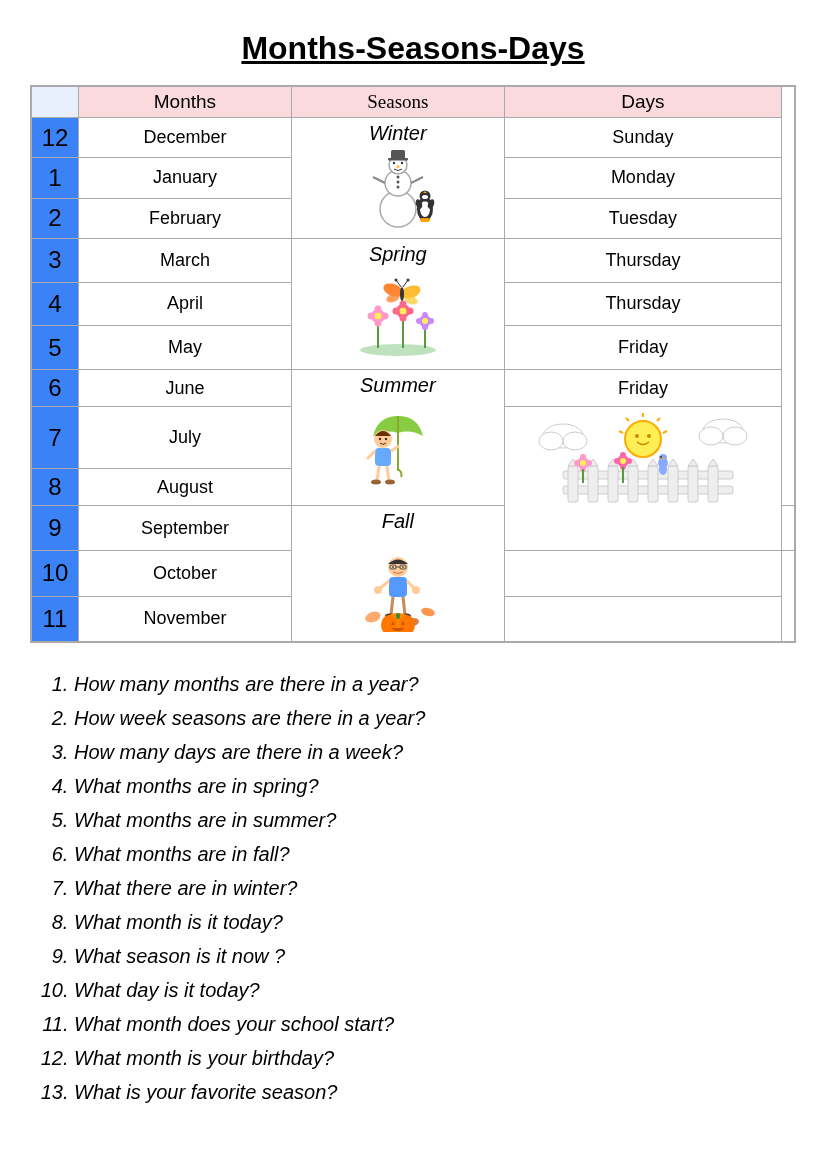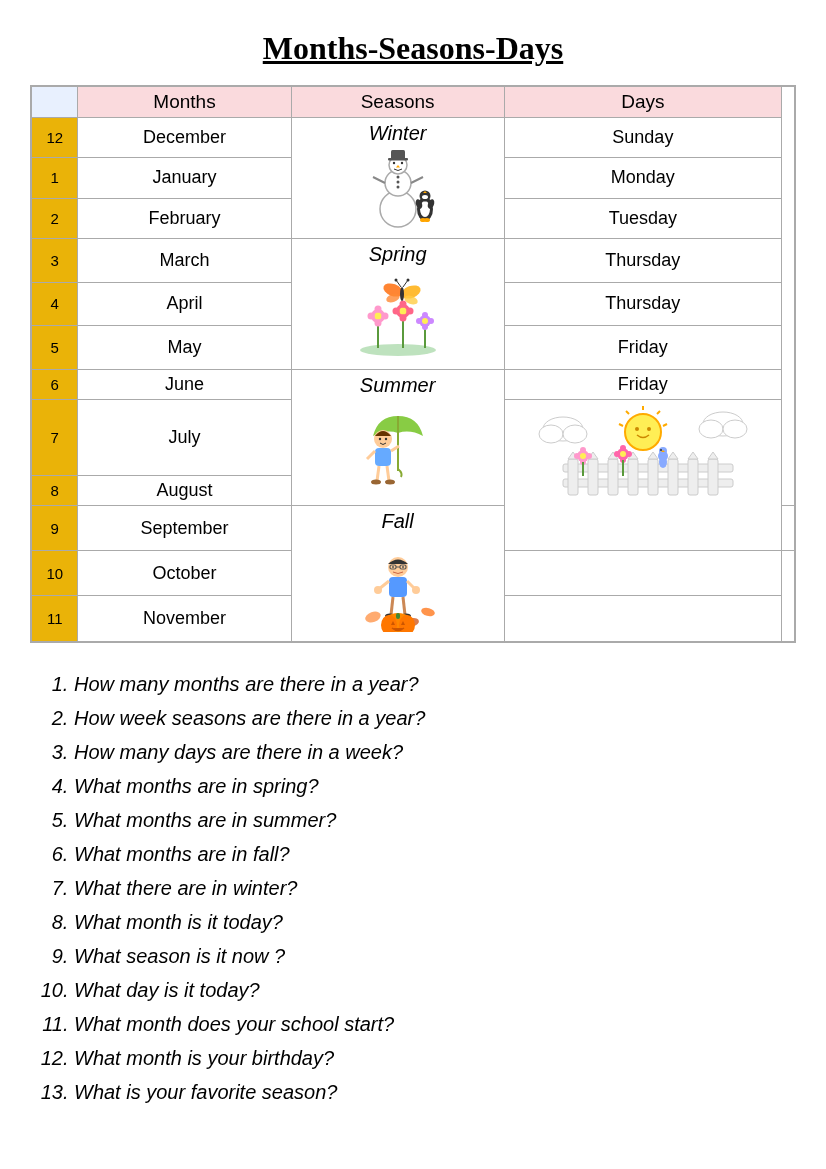--- a/index.html
+++ b/index.html
@@ -8,21 +8,21 @@
       font-family: Arial, sans-serif;
       width: 826px;
       min-height: 1169px;
       padding: 20px 30px;
     }
     h1 {
       text-align: center;
       font-size: 32px;
       font-weight: bold;
       text-decoration: underline;
-      font-family: Liberation Serif, serif;
+      font-family: Liberation Sans, sans-serif;
       margin-bottom: 18px;
       margin-top: 10px;
     }
     .table-wrapper {
       width: 100%;
       border: 2px solid #aaa;
       border-collapse: collapse;
       margin-bottom: 24px;
     }
     table {
@@ -42,21 +42,21 @@
       font-weight: normal;
       font-size: 19px;
       text-align: center;
     }
     .num-col {
       width: 48px;
       font-size: 18px;
       background: #e8f0fe;
     }
     .month-col { width: 220px; }
-    .season-col { width: 220px; }
+    .season-col { width: 220px; font-family: Liberation Serif, serif; }
     .day-col { width: 280px; }
     .season-name {
       font-size: 20px;
       font-family: 'Comic Sans MS', cursive, sans-serif;
       display: block;
       margin-bottom: 4px;
     }
     .questions-section {
       margin-top: 10px;
     }
@@ -71,23 +71,23 @@
       list-style: decimal;
       padding-left: 44px;
     }
     .questions-list li {
       font-size: 20px;
       font-family: Arial, sans-serif;
       font-style: italic;
       line-height: 1.7;
     }
     .num-cell {
-      background: #eab308;
+      background: #3b82f6;
       font-family: 'Comic Sans MS', cursive, sans-serif;
-      font-size: 15px;
+      font-size: 24px;
     }
     .merged-season {
       vertical-align: top;
       text-align: center;
       font-style: italic;
     }
     .merged-day {
       vertical-align: top;
       text-align: center;
     }

